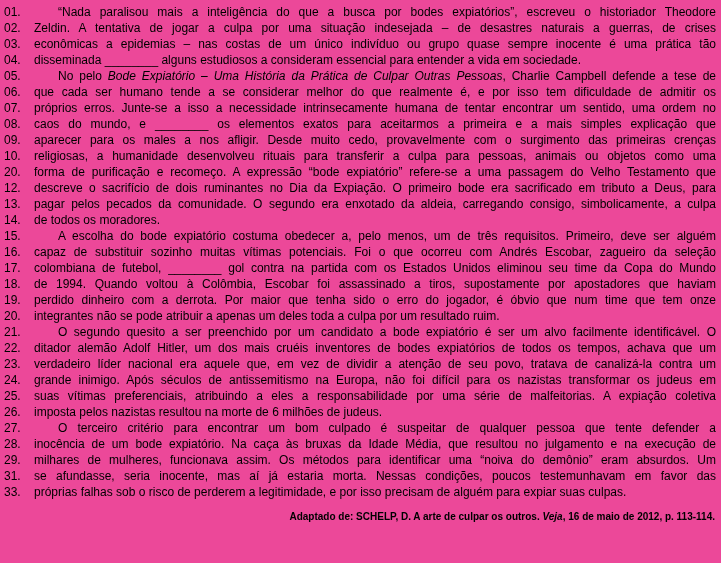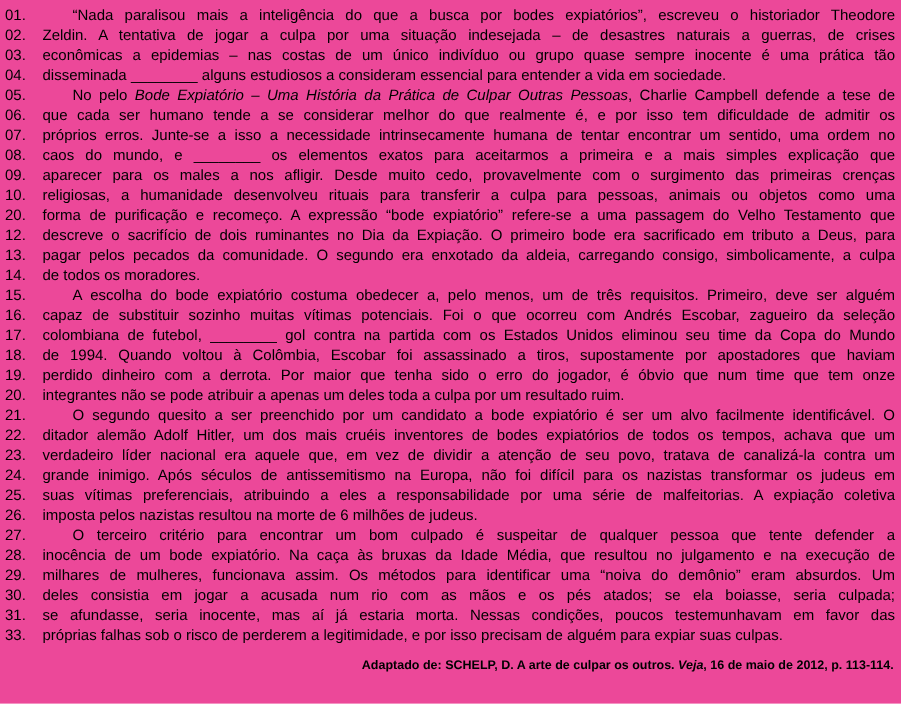--- a/index.html
+++ b/index.html
@@ -77,18 +77,17 @@
       <div class="line"><span class="num">20.</span><span class="">integrantes não se pode atribuir a apenas um deles toda a culpa por um resultado ruim.</span></div>
       <div class="line just"><span class="num">21.</span><span class="indent"></span><span class="">O segundo quesito a ser preenchido por um candidato a bode expiatório é ser um alvo facilmente identificável. O</span></div>
       <div class="line just"><span class="num">22.</span><span class="">ditador alemão Adolf Hitler, um dos mais cruéis inventores de bodes expiatórios de todos os tempos, achava que um</span></div>
       <div class="line just"><span class="num">23.</span><span class="">verdadeiro líder nacional era aquele que, em vez de dividir a atenção de seu povo, tratava de canalizá-la contra um</span></div>
       <div class="line just"><span class="num">24.</span><span class="">grande inimigo. Após séculos de antissemitismo na Europa, não foi difícil para os nazistas transformar os judeus em</span></div>
       <div class="line just"><span class="num">25.</span><span class="">suas vítimas preferenciais, atribuindo a eles a responsabilidade por uma série de malfeitorias. A expiação coletiva</span></div>
       <div class="line"><span class="num">26.</span><span class="">imposta pelos nazistas resultou na morte de 6 milhões de judeus.</span></div>
       <div class="line just"><span class="num">27.</span><span class="indent"></span><span class="">O terceiro critério para encontrar um bom culpado é suspeitar de qualquer pessoa que tente defender a</span></div>
       <div class="line just"><span class="num">28.</span><span class="">inocência de um bode expiatório. Na caça às bruxas da Idade Média, que resultou no julgamento e na execução de</span></div>
       <div class="line just"><span class="num">29.</span><span class="">milhares de mulheres, funcionava assim. Os métodos para identificar uma “noiva do demônio” eram absurdos. Um</span></div>
-      <div class="line just"><span class="num">30.</span><span class="">deles consistia em jogar a acusada num rio com as mãos e os pés atados; se ela boiasse, seria culpada;</span></div>
       <div class="line just"><span class="num">31.</span><span class="">se afundasse, seria inocente, mas aí já estaria morta. Nessas condições, poucos testemunhavam em favor das</span></div>
       <div class="line"><span class="num">33.</span><span class="">próprias falhas sob o risco de perderem a legitimidade, e por isso precisam de alguém para expiar suas culpas.</span></div>
     </div>
   <div class="citation"><span class="">Adaptado de: SCHELP, D. A arte de culpar os outros. </span><span class="it">Veja</span><span class="">, 16 de maio de 2012, p. 113-114.</span></div>
 </div>
 
 </body></html>

